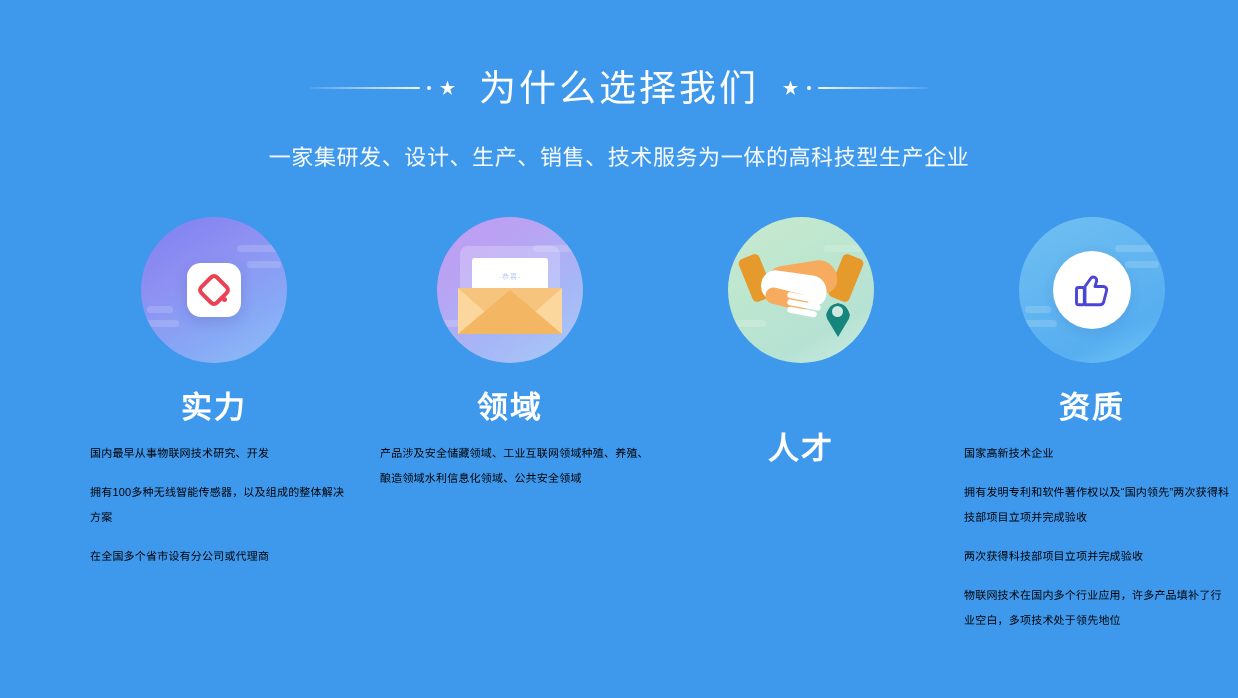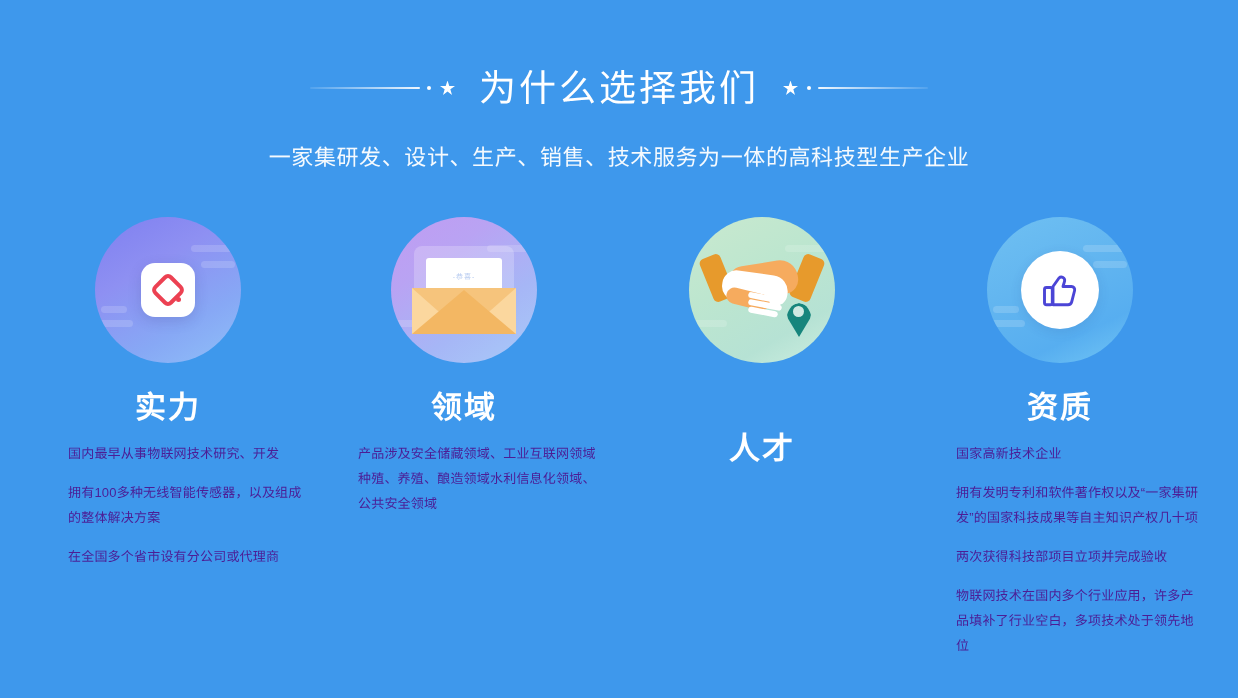--- a/index.html
+++ b/index.html
@@ -97,20 +97,21 @@
     white-space: nowrap;
   }
 
   
   .columns {
     position: absolute;
     top: 205px;
     left: 0;
     width: 1238px;
     display: flex;
+    padding-left: 46px;
   }
 
   .col {
     width: 292px;
     display: flex;
     flex-direction: column;
     align-items: center;
   }
   .col-1 { margin-left: 22px; }
   .col-2 { margin-left: 4px; }
@@ -348,26 +349,25 @@
     padding-right: 8px;
     text-align: left;
   }
 
   .col-1 .col-body { padding-left: 22px; padding-right: 6px; }
   .col-2 .col-body { padding-left: 16px; padding-right: 6px; }
   .col-3 .col-body { padding-left: 14px; padding-right: 6px; }
   .col-4 .col-body { padding-left: 18px; padding-right: 6px; }
 
   .bullet {
-    font-size: 13px;
+    font-size: 11px;
     line-height: 25px;
-    color: #4c1d95;
+    color: #000000;
     margin-bottom: 14px;
     letter-spacing: 0.2px;
-    margin-left: 24px;
   }
   .bullet:last-child { margin-bottom: 0; }
 </style>
 </head>
 <body>
 
 <div class="page">
 
   <div class="header">
     <div class="title-row">
@@ -473,20 +473,20 @@
         <div class="circle-white">
           <svg width="48" height="48" viewBox="0 0 48 48">
             <path d="M17 20.5 L23 12 a3.4 3.4 0 0 1 5.6 3.2 L27 20.5 h8.5 a3.2 3.2 0 0 1 3.1 4 l-2.9 11.4 a3.8 3.8 0 0 1 -3.7 2.8 H17 Z" fill="none" stroke="#4b45d6" stroke-width="2.9" stroke-linejoin="round" stroke-linecap="round"></path>
             <rect x="8.5" y="21.5" width="7.8" height="17.2" rx="2" fill="none" stroke="#4b45d6" stroke-width="2.9" stroke-linejoin="round"></rect>
           </svg>
         </div>
       </div>
       <div class="col-title">资质</div>
       <div class="col-body">
         <p class="bullet">国家高新技术企业</p>
-        <p class="bullet">拥有发明专利和软件著作权以及“一家集研发”的国家科技成果等自主知识产权几十项</p>
+        <p class="bullet">拥有发明专利和软件著作权以及“国内领先”两次获得科技部项目立项并完成验收</p>
         <p class="bullet">两次获得科技部项目立项并完成验收</p>
         <p class="bullet">物联网技术在国内多个行业应用，许多产品填补了行业空白，多项技术处于领先地位</p>
       </div>
     </div>
 
   </div>
 </div>
 
 </body></html>

